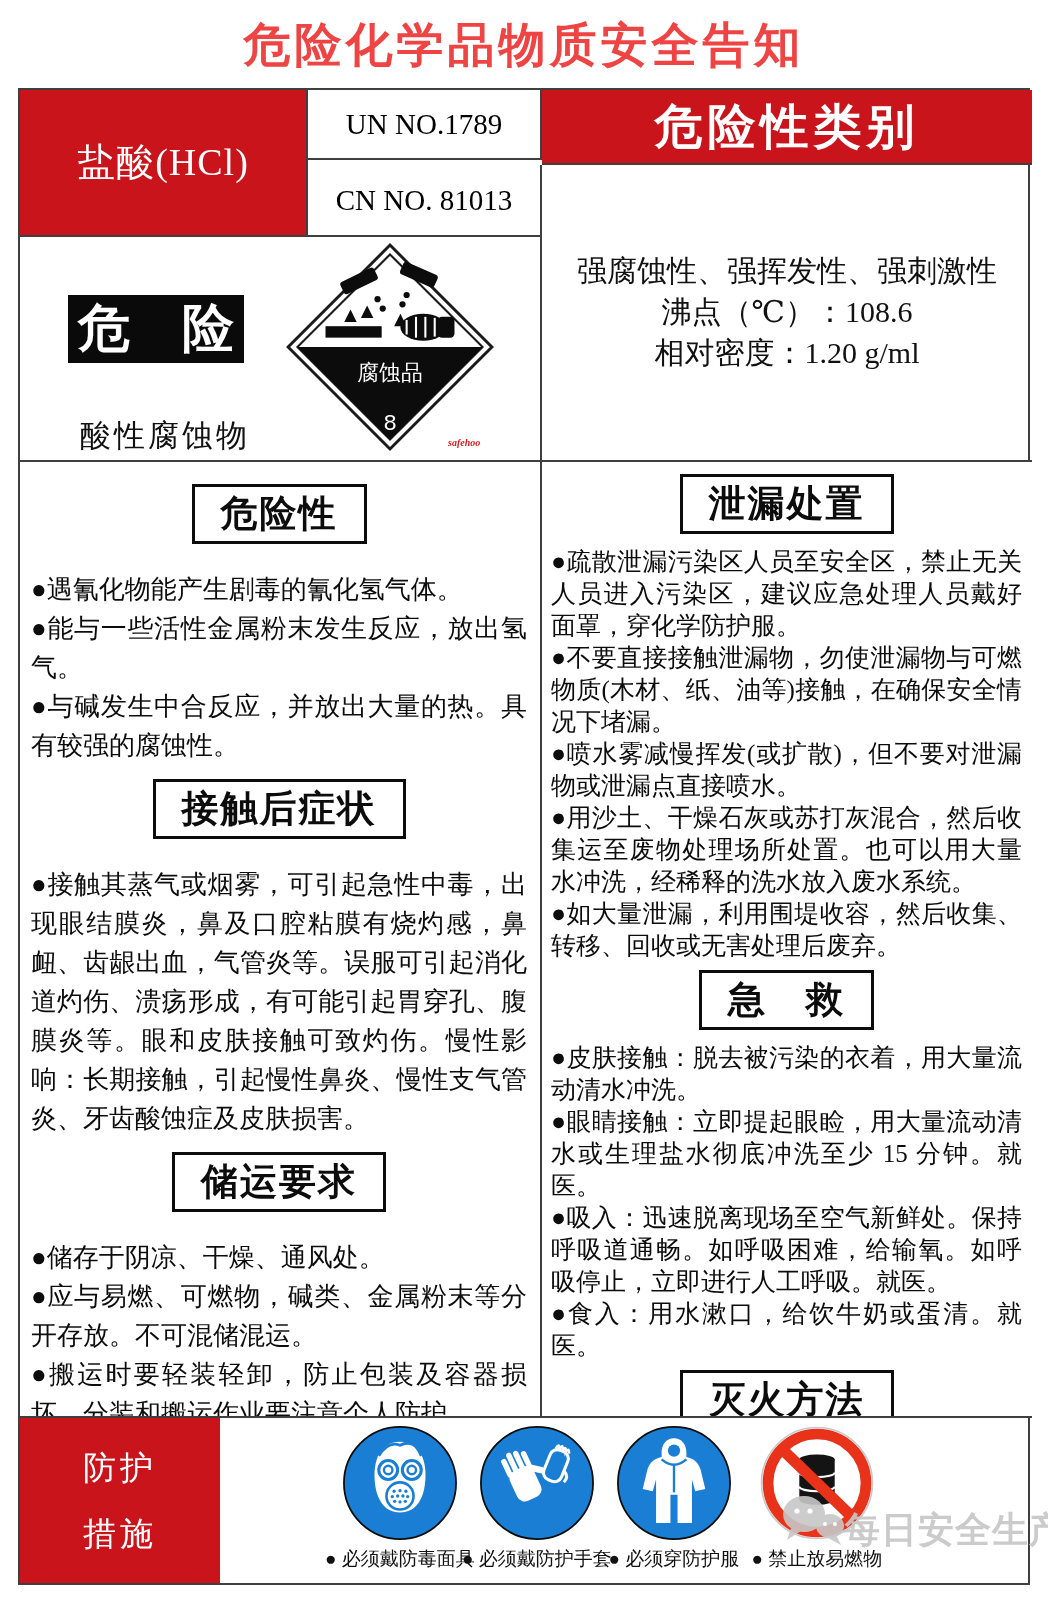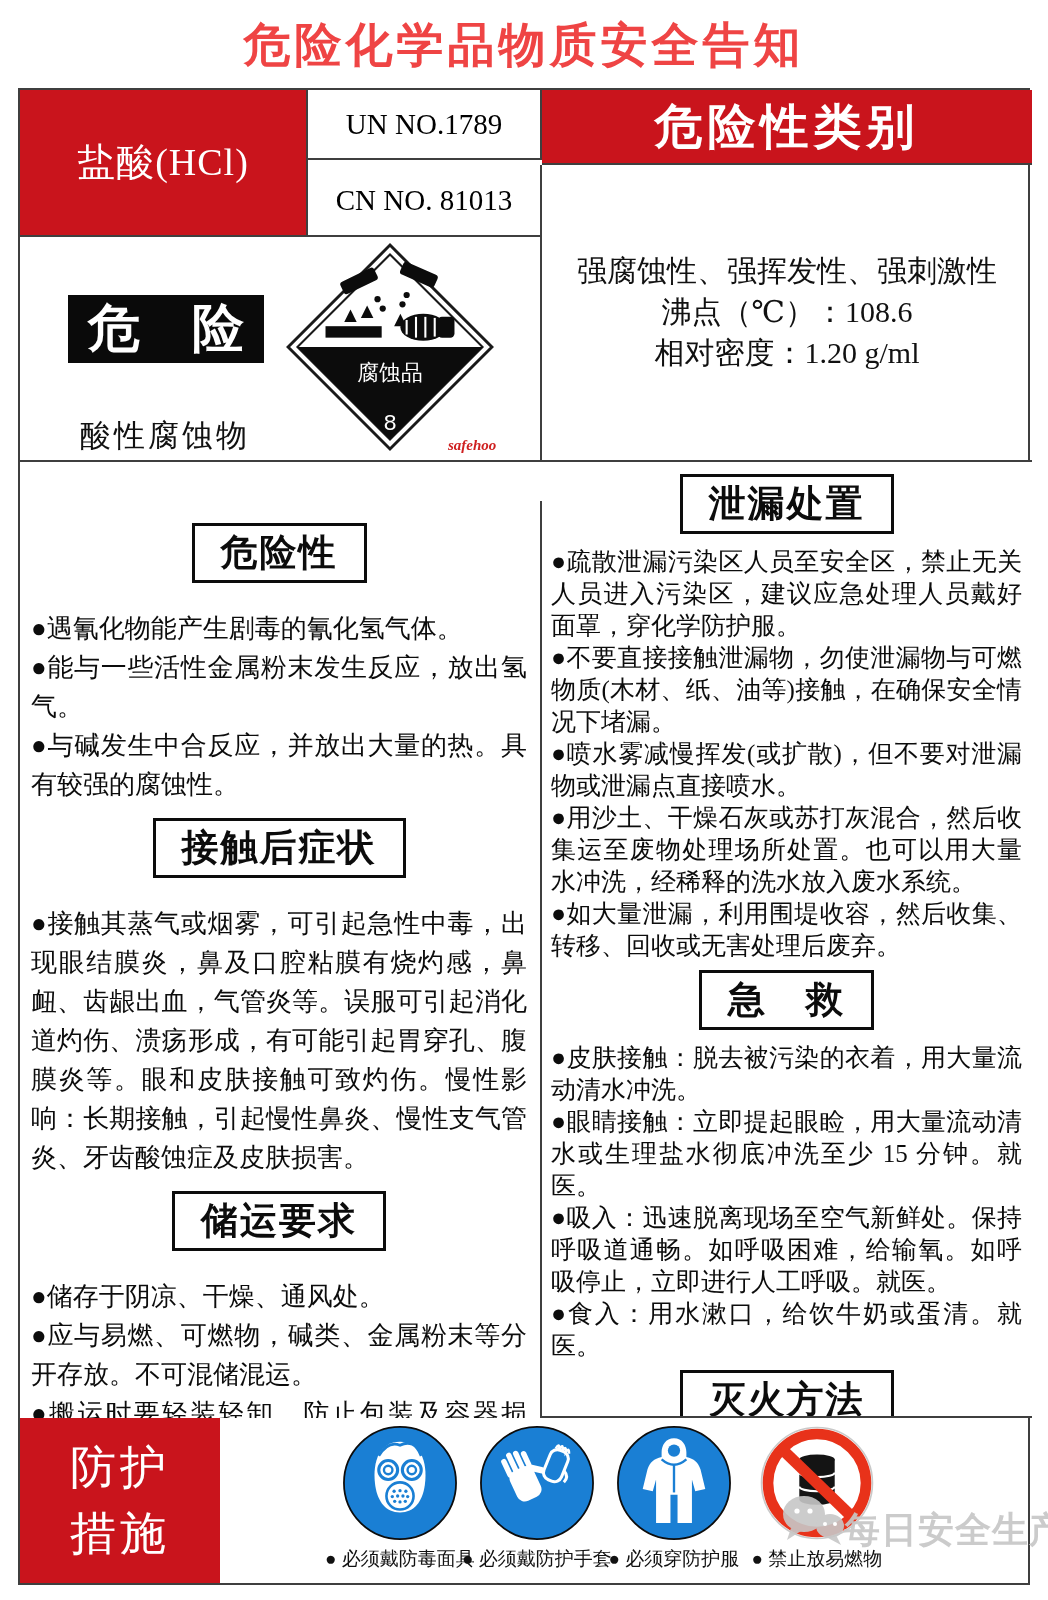--- a/index.html
+++ b/index.html
@@ -30,45 +30,45 @@
              border-bottom: 2px solid #3f3f3f;
              display: flex; align-items: center; justify-content: center;
              font-family: "Liberation Sans", "DejaVu Sans", sans-serif;
              font-size: 48px; font-weight: 900; letter-spacing: 5px; }
   .cell-props { position: absolute; left: 522px; top: 75px; width: 490px; height: 297px;
              border-bottom: 2px solid #3f3f3f; display: flex; flex-direction: column;
              align-items: center; justify-content: center; 
              font-size: 30px; color: #111; }
   .cell-danger { position: absolute; left: 0; top: 147px; width: 522px; height: 225px;
              border-right: 2px solid #3f3f3f; border-bottom: 2px solid #3f3f3f; }
-  .danger-word { position: absolute; left: 48px; top: 58px; width: 196px; height: 68px;
+  .danger-word { position: absolute; left: 48px; top: 58px; width: 176px; height: 68px;
              background: #0a0a0a; color: #fff; display: flex; align-items: center; justify-content: center;
              font-family: "Liberation Sans", "DejaVu Sans", sans-serif;
              font-size: 52px; font-weight: 900; }
   .danger-caption { position: absolute; left: 60px; top: 178px; font-size: 31px; color: #111; letter-spacing: 3px; }
   .diamond-wrap { position: absolute; left: 266px; top: 6px; width: 208px; height: 208px; }
-  .safehoo { position: absolute; left: 428px; top: 200px; font-size: 15px; font-weight: bold;
+  .safehoo { position: absolute; left: 428px; top: 200px; font-size: 10px; font-weight: bold;
              font-style: italic; color: #cf2020; }
 
   .col { position: absolute; top: 372px; height: 956px; overflow: hidden; background: #fff; }
   .col-left  { left: 0; width: 522px; border-right: 2px solid #3f3f3f; border-bottom: 2px solid #3f3f3f;
-               padding: 8px 13px 0 11px; font-size: 26px; line-height: 39px; margin-top: 39px; }
+               padding: 8px 13px 0 11px; font-size: 26px; line-height: 39px; }
   .col-right { left: 522px; width: 490px; border-bottom: 2px solid #3f3f3f;
                padding: 4px 10px 0 9px; font-size: 25px; line-height: 32px; }
   .bi { text-align: justify; color: #0c0c0c; letter-spacing: 0px; }
   .sec-head { display: block; width: fit-content; margin: 14px auto 26px auto;
               border: 3px solid #0c0c0c; background: #fff; padding: 1px 26px;
               font-family: "Liberation Sans", "DejaVu Sans", sans-serif;
               font-size: 37px; font-weight: 900; letter-spacing: 2px; color: #0c0c0c; line-height: 52px; }
   .col-right .sec-head { margin: 8px auto 12px auto; }
 
   .row-protect { position: absolute; left: 0; top: 1328px; width: 1008px; height: 165px; background: #fff; }
   .protect-label { position: absolute; left: 0; top: 0; width: 200px; height: 165px;
               display: flex; flex-direction: column; align-items: center; justify-content: center;
-              font-size: 46px; line-height: 66px; letter-spacing: 4px; }
+              font-size: 33px; line-height: 66px; letter-spacing: 4px; }
   .icon-slot { position: absolute; top: 6px; width: 180px; text-align: center; }
   .icon-slot svg { width: 118px; height: 118px; display: block; margin: 0 auto; }
   .icon-caption { margin-top: 4px; font-size: 19px; color: #111;
               font-family: "Liberation Sans", "DejaVu Sans", sans-serif; white-space: nowrap; }
   .slot-1 { left: 290px; } .slot-2 { left: 427px; } .slot-3 { left: 564px; } .slot-4 { left: 707px; }
 
   .watermark { position: absolute; left: 778px; top: 1482px; width: 268px; height: 100px; pointer-events: none; }
   .watermark-text { position: absolute; left: 66px; top: 24px; font-size: 36px; font-weight: 700;
               color: #c7c7c7; letter-spacing: 1px; white-space: nowrap; opacity: 0.92; }
   .watermark-bubble { position: absolute; left: 0; top: 8px; }

